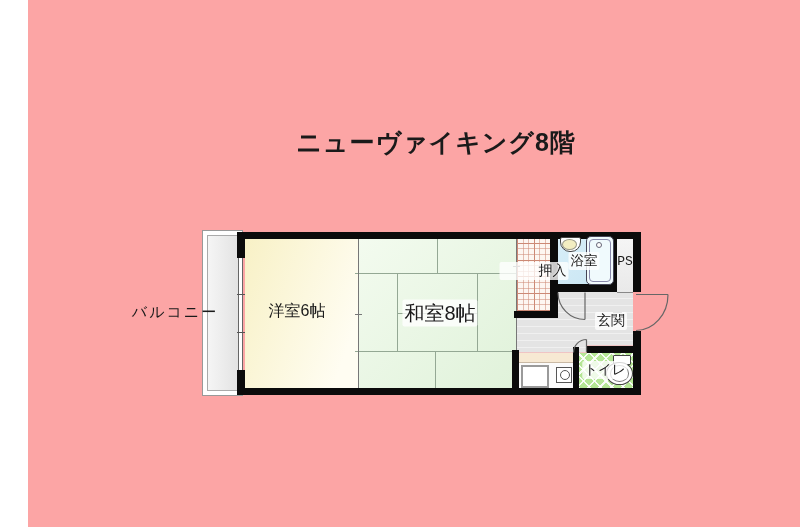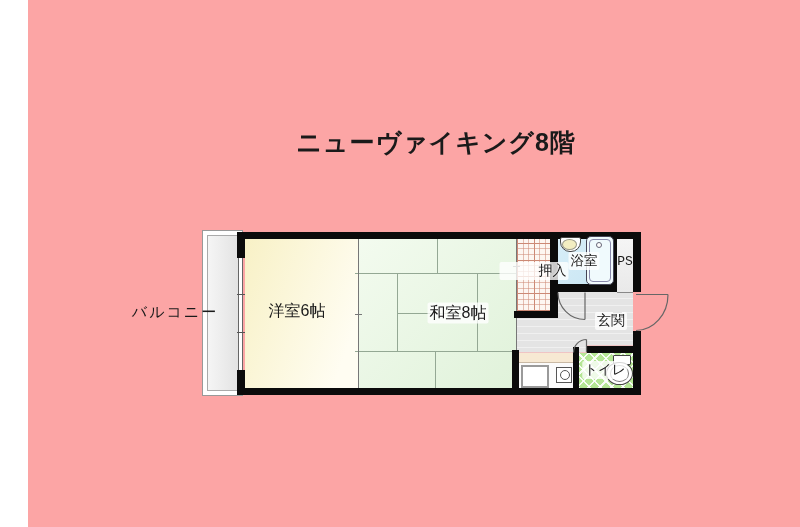--- a/index.html
+++ b/index.html
@@ -121,20 +121,20 @@
   <div class="abs bowl"></div>
   <div class="abs bowl-in"></div>
 
   <svg class="overlay" width="800" height="527" viewBox="0 0 800 527">
     <path d="M608 294.5 H640 M640 294.5 A32 36 0 0 1 608 330.5" fill="none" stroke="#666" stroke-width="1.2"></path>
     <path d="M557 292.5 V319.5 M557 319.5 A27 27 0 0 1 530 292.5" fill="none" stroke="#666" stroke-width="1.2"></path>
     <path d="M558.5 352.5 V339.5 M558.5 339.5 A13 13 0 0 0 545.5 352.5" fill="none" stroke="#666" stroke-width="1.2"></path>
   </svg>
 
   <div class="lbl" style="left:269px;top:311px;font-size:16px;">洋室6帖</div>
-  <div class="lbl halo" style="left:430px;top:313px;font-size:16px;">和室8帖</div>
+  <div class="lbl halo" style="left:412px;top:313px;font-size:20px;">和室8帖</div>
   <div class="lbl halo" style="left:506px;top:270.5px;font-size:14px;padding-left:39px;">押入</div>
   <div class="lbl halo" style="left:556px;top:260.5px;font-size:13.5px;">浴室</div>
   <div class="lbl" style="left:597px;top:261px;font-size:13px;font-family:Liberation Mono, monospace;">PS</div>
   <div class="lbl halo" style="left:583px;top:320.5px;font-size:14px;">玄関</div>
   <div class="lbl halo" style="left:577px;top:370px;font-size:13.5px;">トイレ</div>
 
 </div>
 
 </body></html>

